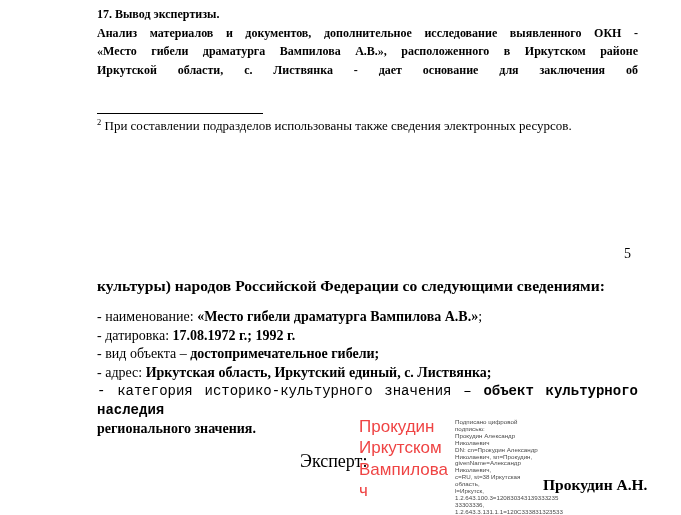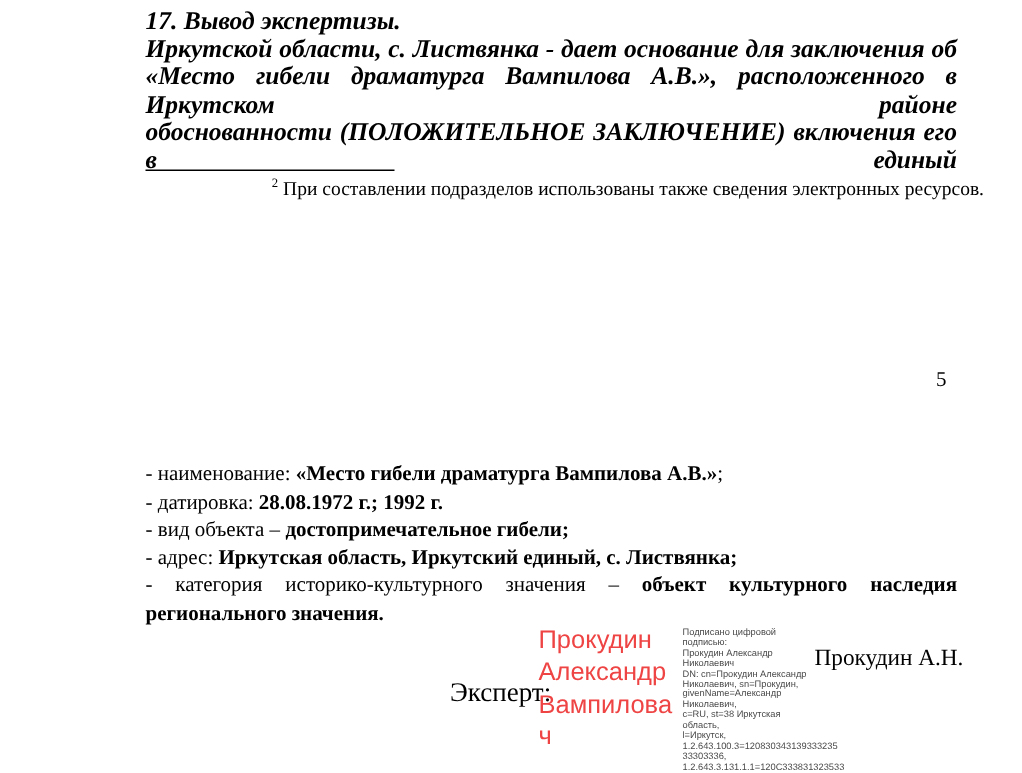--- a/index.html
+++ b/index.html
@@ -2,88 +2,89 @@
 <html><head>
 <meta charset="utf-8">
 <style>
   html, body { margin:0; padding:0; background:#ffffff; }
   .canvas {
     position:relative; width:681px; height:515px; background:#ffffff;
     font-family:"Liberation Serif", serif; color:#000; overflow:hidden;
   }
   .sec1 {
     position:absolute; left:97px; top:5px; width:541px;
-    font-size:17px; line-height:18.6px; font-weight:700;font-style:italic;
+    font-size:12px; line-height:18.6px; font-weight:700;
   }
   .jline { text-align:justify; text-align-last:justify; }
   .fnrule {
     position:absolute; left:97px; top:113px; width:166px; height:0;
     border-top:1.4px solid #000;
   }
   .footnote {
-    position:absolute; left:115px; top:118px; width:541px;
-    font-size:13px; line-height:16px;text-align:right;
+    position:absolute; left:97px; top:118px; width:541px;
+    font-size:13px; line-height:16px;
   }
   .footnote sup { font-size:8.5px; vertical-align:super; line-height:0; }
   .pagenum { position:absolute; left:624px; top:246px; font-size:14px; }
   .intro {
     position:absolute; left:97px; top:277px; width:541px;
     font-size:15.6px; line-height:18.6px; font-weight:700;
   }
   .details {
     position:absolute; left:97px; top:308px; width:541px;
     font-size:14px; line-height:18.6px;
   }
   .details b { font-weight:700; }
-  .jlast { text-align:justify; text-align-last:justify; }
+  .jlast { text-align:justify; text-align-last:justify;font-family:Liberation Mono, monospace; }
   .sig-role { position:absolute; left:300px; top:451px; font-size:18px; }
   .stamp-name {
     position:absolute; left:359px; top:416px; width:110px;
     font-family:"Liberation Sans", sans-serif; font-size:17px;
     line-height:21.4px; color:#ef4444; font-weight:400;
   }
   .stamp-details {
     position:absolute; left:455px; top:419px; width:86px;
     font-family:"Liberation Sans", sans-serif; font-size:6.2px;
     line-height:6.9px; color:#4a4a4a; white-space:pre-line;
   }
-  .sig-name { position:absolute; left:543px; top:430px; font-size:15.5px; }
+  .sig-name { position:absolute; left:543px; top:476px; font-size:15.5px;font-weight:bold; }
 </style>
 </head>
 <body>
 
 <div class="canvas">
 
   <div class="sec1">
     <div>17. Вывод экспертизы.</div>
+    <div class="jline">Анализ материалов и документов, дополнительное исследование выявленного ОКН -</div>
+    <div class="jline">«Место гибели драматурга Вампилова А.В.», расположенного в Иркутском районе</div>
     <div class="jline">Иркутской области, с. Листвянка - дает основание для заключения об</div>
-    <div class="jline">«Место гибели драматурга Вампилова А.В.», расположенного в Иркутском районе</div>
-    <div class="jline">обоснованности (ПОЛОЖИТЕЛЬНОЕ ЗАКЛЮЧЕНИЕ) включения его в единый</div>
   </div>
 
   <div class="fnrule"></div>
   <div class="footnote"><sup>2</sup> <span>При составлении подразделов использованы также сведения электронных ресурсов.</span></div>
 
   <div class="pagenum">5</div>
 
+  <div class="intro">культуры) народов Российской Федерации со следующими сведениями:</div>
 
   <div class="details">
     <div><span>- наименование: </span><b>«Место гибели драматурга Вампилова А.В.»</b><span>;</span></div>
-    <div><span>- датировка: </span><b>28.08.1972 г.; 1992 г.</b><span></span></div>
+    <div><span>- датировка: </span><b>17.08.1972 г.; 1992 г.</b><span></span></div>
     <div><span>- вид объекта – </span><b>достопримечательное гибели;</b><span></span></div>
     <div><span>- адрес: </span><b>Иркутская область, Иркутский единый, с. Листвянка;</b><span></span></div>
     <div class="jlast"><span>- категория историко-культурного значения – </span><b>объект культурного наследия</b></div>
     <div><b>регионального значения.</b></div>
   </div>
 
   <div class="sig-role">Эксперт:</div>
 
   <div class="stamp-name">
     <div>Прокудин</div>
-    <div>Александр</div>
+    <div>Иркутском</div>
     <div>Вампилова</div>
     <div>ч</div>
   </div>
 
   <div class="stamp-details">Подписано цифровой подписью:
 Прокудин Александр Николаевич
 DN: cn=Прокудин Александр
 Николаевич, sn=Прокудин,
 givenName=Александр Николаевич,
 c=RU, st=38 Иркутская область,

